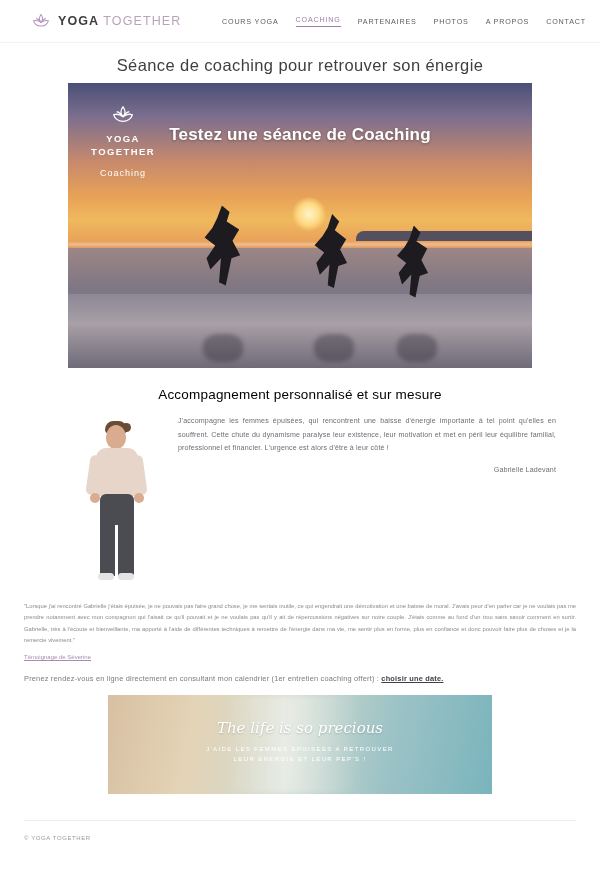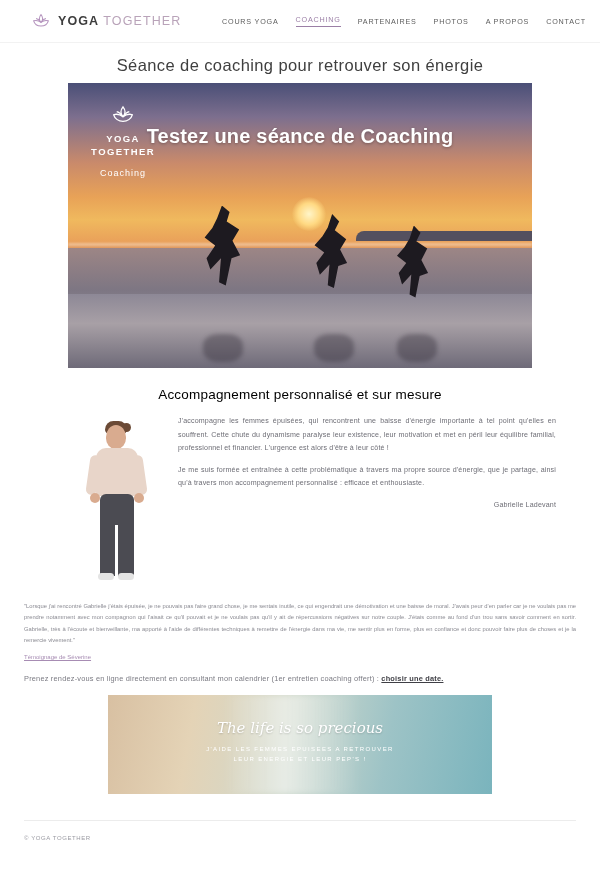--- a/index.html
+++ b/index.html
@@ -159,21 +159,21 @@
   .hero-badge-sub {
     font-size: 9px;
     letter-spacing: 1px;
     margin-top: 9px;
   }
   .hero-headline {
     position: absolute;
     left: 0; right: 0;
     top: 42px;
     text-align: center;
-    font-size: 20px;
+    font-size: 17px;
     font-weight: 700;
     color: #ffffff;
     letter-spacing: 0.2px;
     text-shadow: 0 1px 3px rgba(0,0,0,0.3);
   }
   .runner {
     position: absolute;
     background: #1d1a20;
   }
   .r1 { left: 28%; top: 43%; width: 48px; height: 80px;
@@ -406,21 +406,20 @@
     <div class="p-top"></div>
     <div class="p-handL"></div>
     <div class="p-handR"></div>
     <div class="p-legs"></div>
     <div class="p-gap"></div>
     <div class="p-shoe p-shoeL"></div>
     <div class="p-shoe p-shoeR"></div>
   </div>
   <div class="body-copy">
     <p>J'accompagne les femmes épuisées, qui rencontrent une baisse d'énergie importante à tel point qu'elles en souffrent. Cette chute du dynamisme paralyse leur existence, leur motivation et met en péril leur équilibre familial, professionnel et financier. L'urgence est alors d'être à leur côté !</p>
-    <p>Je me suis formée et entraînée à cette problématique à travers ma propre source d'énergie, que je partage, ainsi qu'à travers mon accompagnement personnalisé : efficace et enthousiaste.</p>
     <div class="signature">Gabrielle Ladevant</div>
   </div>
 </section>
 
 <p class="testimonial">"Lorsque j'ai rencontré Gabrielle j'étais épuisée, je ne pouvais pas faire grand chose, je me sentais inutile, ce qui engendrait une démotivation et une baisse de moral. J'avais peur d'en parler car je ne voulais pas me prendre notamment avec mon compagnon qui l'aisait ce qu'il pouvait et je ne voulais pas qu'il y ait de répercussions négatives sur notre couple. J'étais comme au fond d'un trou sans savoir comment en sortir. Gabrielle, très à l'écoute et bienveillante, ma apporté à l'aide de différentes techniques à remettre de l'énergie dans ma vie, me sentir plus en forme, plus en confiance et donc pouvoir faire plus de choses et je la remercie vivement."</p>
 <a class="testimonial-link">Témoignage de Séverine</a>
 
 <p class="cta-line">
   <span>Prenez rendez-vous en ligne directement en consultant mon calendrier (1er entretien coaching offert) : </span><a class="cta-link">choisir une date.</a>
 </p>

